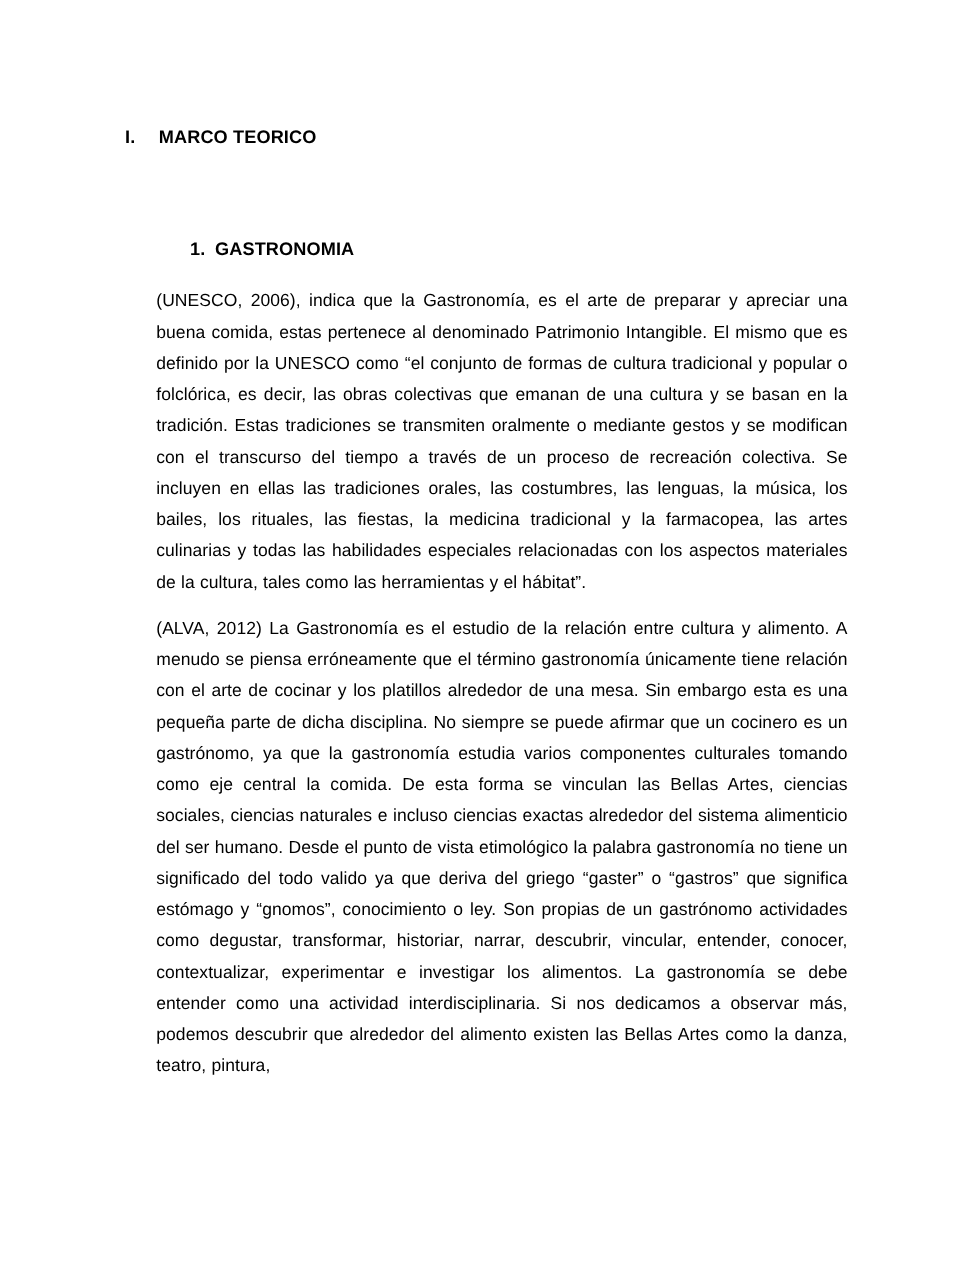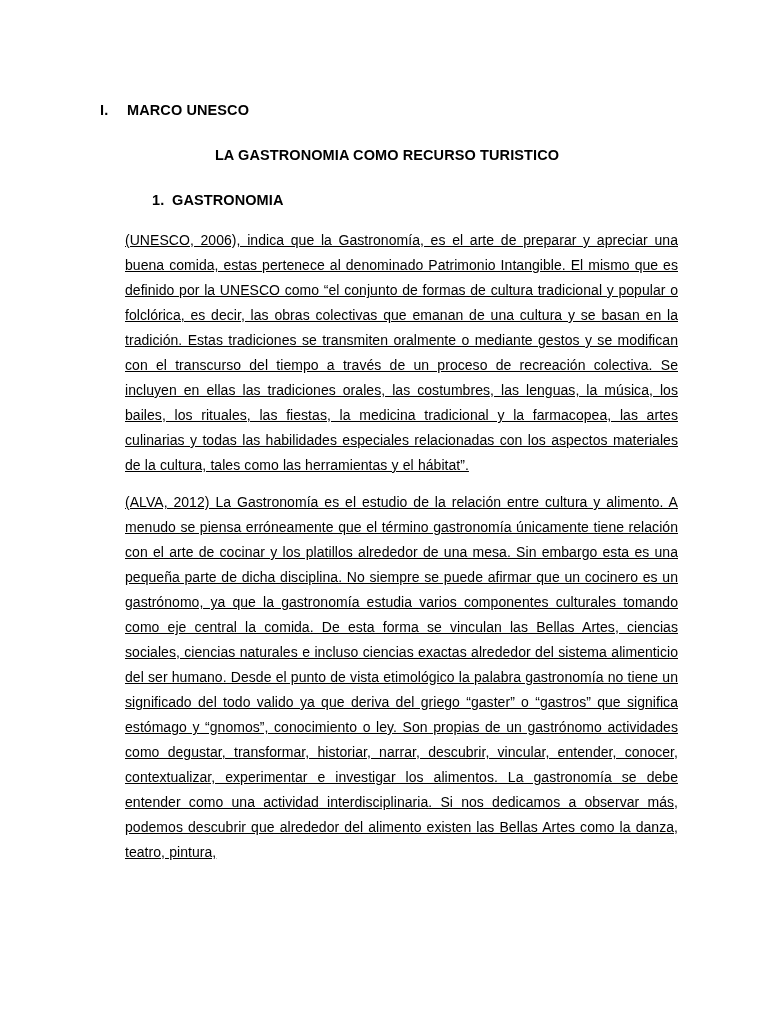--- a/index.html
+++ b/index.html
@@ -81,37 +81,35 @@
   }
   .para {
     margin: 0 0 12px 0;
     font-size: 14px;
     line-height: 25px;
     text-align: justify;
     text-justify: inter-word;
     letter-spacing: 0.05px;
     word-spacing: 0.2px;
     hyphens: none;
-    text-decoration: underline;
   }
   .para:last-child {
     margin-bottom: 0;
   }
 </style>
 </head>
 <body>
 
 <div class="page">
 
   <div class="heading-roman">
     <span class="marker">I.</span>
-    <span>MARCO UNESCO</span>
+    <span>MARCO TEORICO</span>
   </div>
 
-  <div class="heading-center">LA GASTRONOMIA COMO RECURSO TURISTICO</div>
 
   <div class="heading-sub">
     <span class="marker">1.</span>
     <span>GASTRONOMIA</span>
   </div>
 
   <div class="body-block">
     <p class="para">(UNESCO, 2006), indica que la Gastronomía, es el arte de preparar y apreciar una buena comida, estas pertenece al denominado Patrimonio Intangible. El mismo que es definido por la UNESCO como “el conjunto de formas de cultura tradicional y popular o folclórica, es decir, las obras colectivas que emanan de una cultura y se basan en la tradición. Estas tradiciones se transmiten oralmente o mediante gestos y se modifican con el transcurso del tiempo a través de un proceso de recreación colectiva. Se incluyen en ellas las tradiciones orales, las costumbres, las lenguas, la música, los bailes, los rituales, las fiestas, la medicina tradicional y la farmacopea, las artes culinarias y todas las habilidades especiales relacionadas con los aspectos materiales de la cultura, tales como las herramientas y el hábitat”.</p>
     <p class="para">(ALVA, 2012) La Gastronomía es el estudio de la relación entre cultura y alimento. A menudo se piensa erróneamente que el término gastronomía únicamente tiene relación con el arte de cocinar y los platillos alrededor de una mesa. Sin embargo esta es una pequeña parte de dicha disciplina. No siempre se puede afirmar que un cocinero es un gastrónomo, ya que la gastronomía estudia varios componentes culturales tomando como eje central la comida. De esta forma se vinculan las Bellas Artes, ciencias sociales, ciencias naturales e incluso ciencias exactas alrededor del sistema alimenticio del ser humano. Desde el punto de vista etimológico la palabra gastronomía no tiene un significado del todo valido ya que deriva del griego “gaster” o “gastros” que significa estómago y “gnomos”, conocimiento o ley. Son propias de un gastrónomo actividades como degustar, transformar, historiar, narrar, descubrir, vincular, entender, conocer, contextualizar, experimentar e investigar los alimentos. La gastronomía se debe entender como una actividad interdisciplinaria. Si nos dedicamos a observar más, podemos descubrir que alrededor del alimento existen las Bellas Artes como la danza, teatro, pintura,</p>
   </div>

